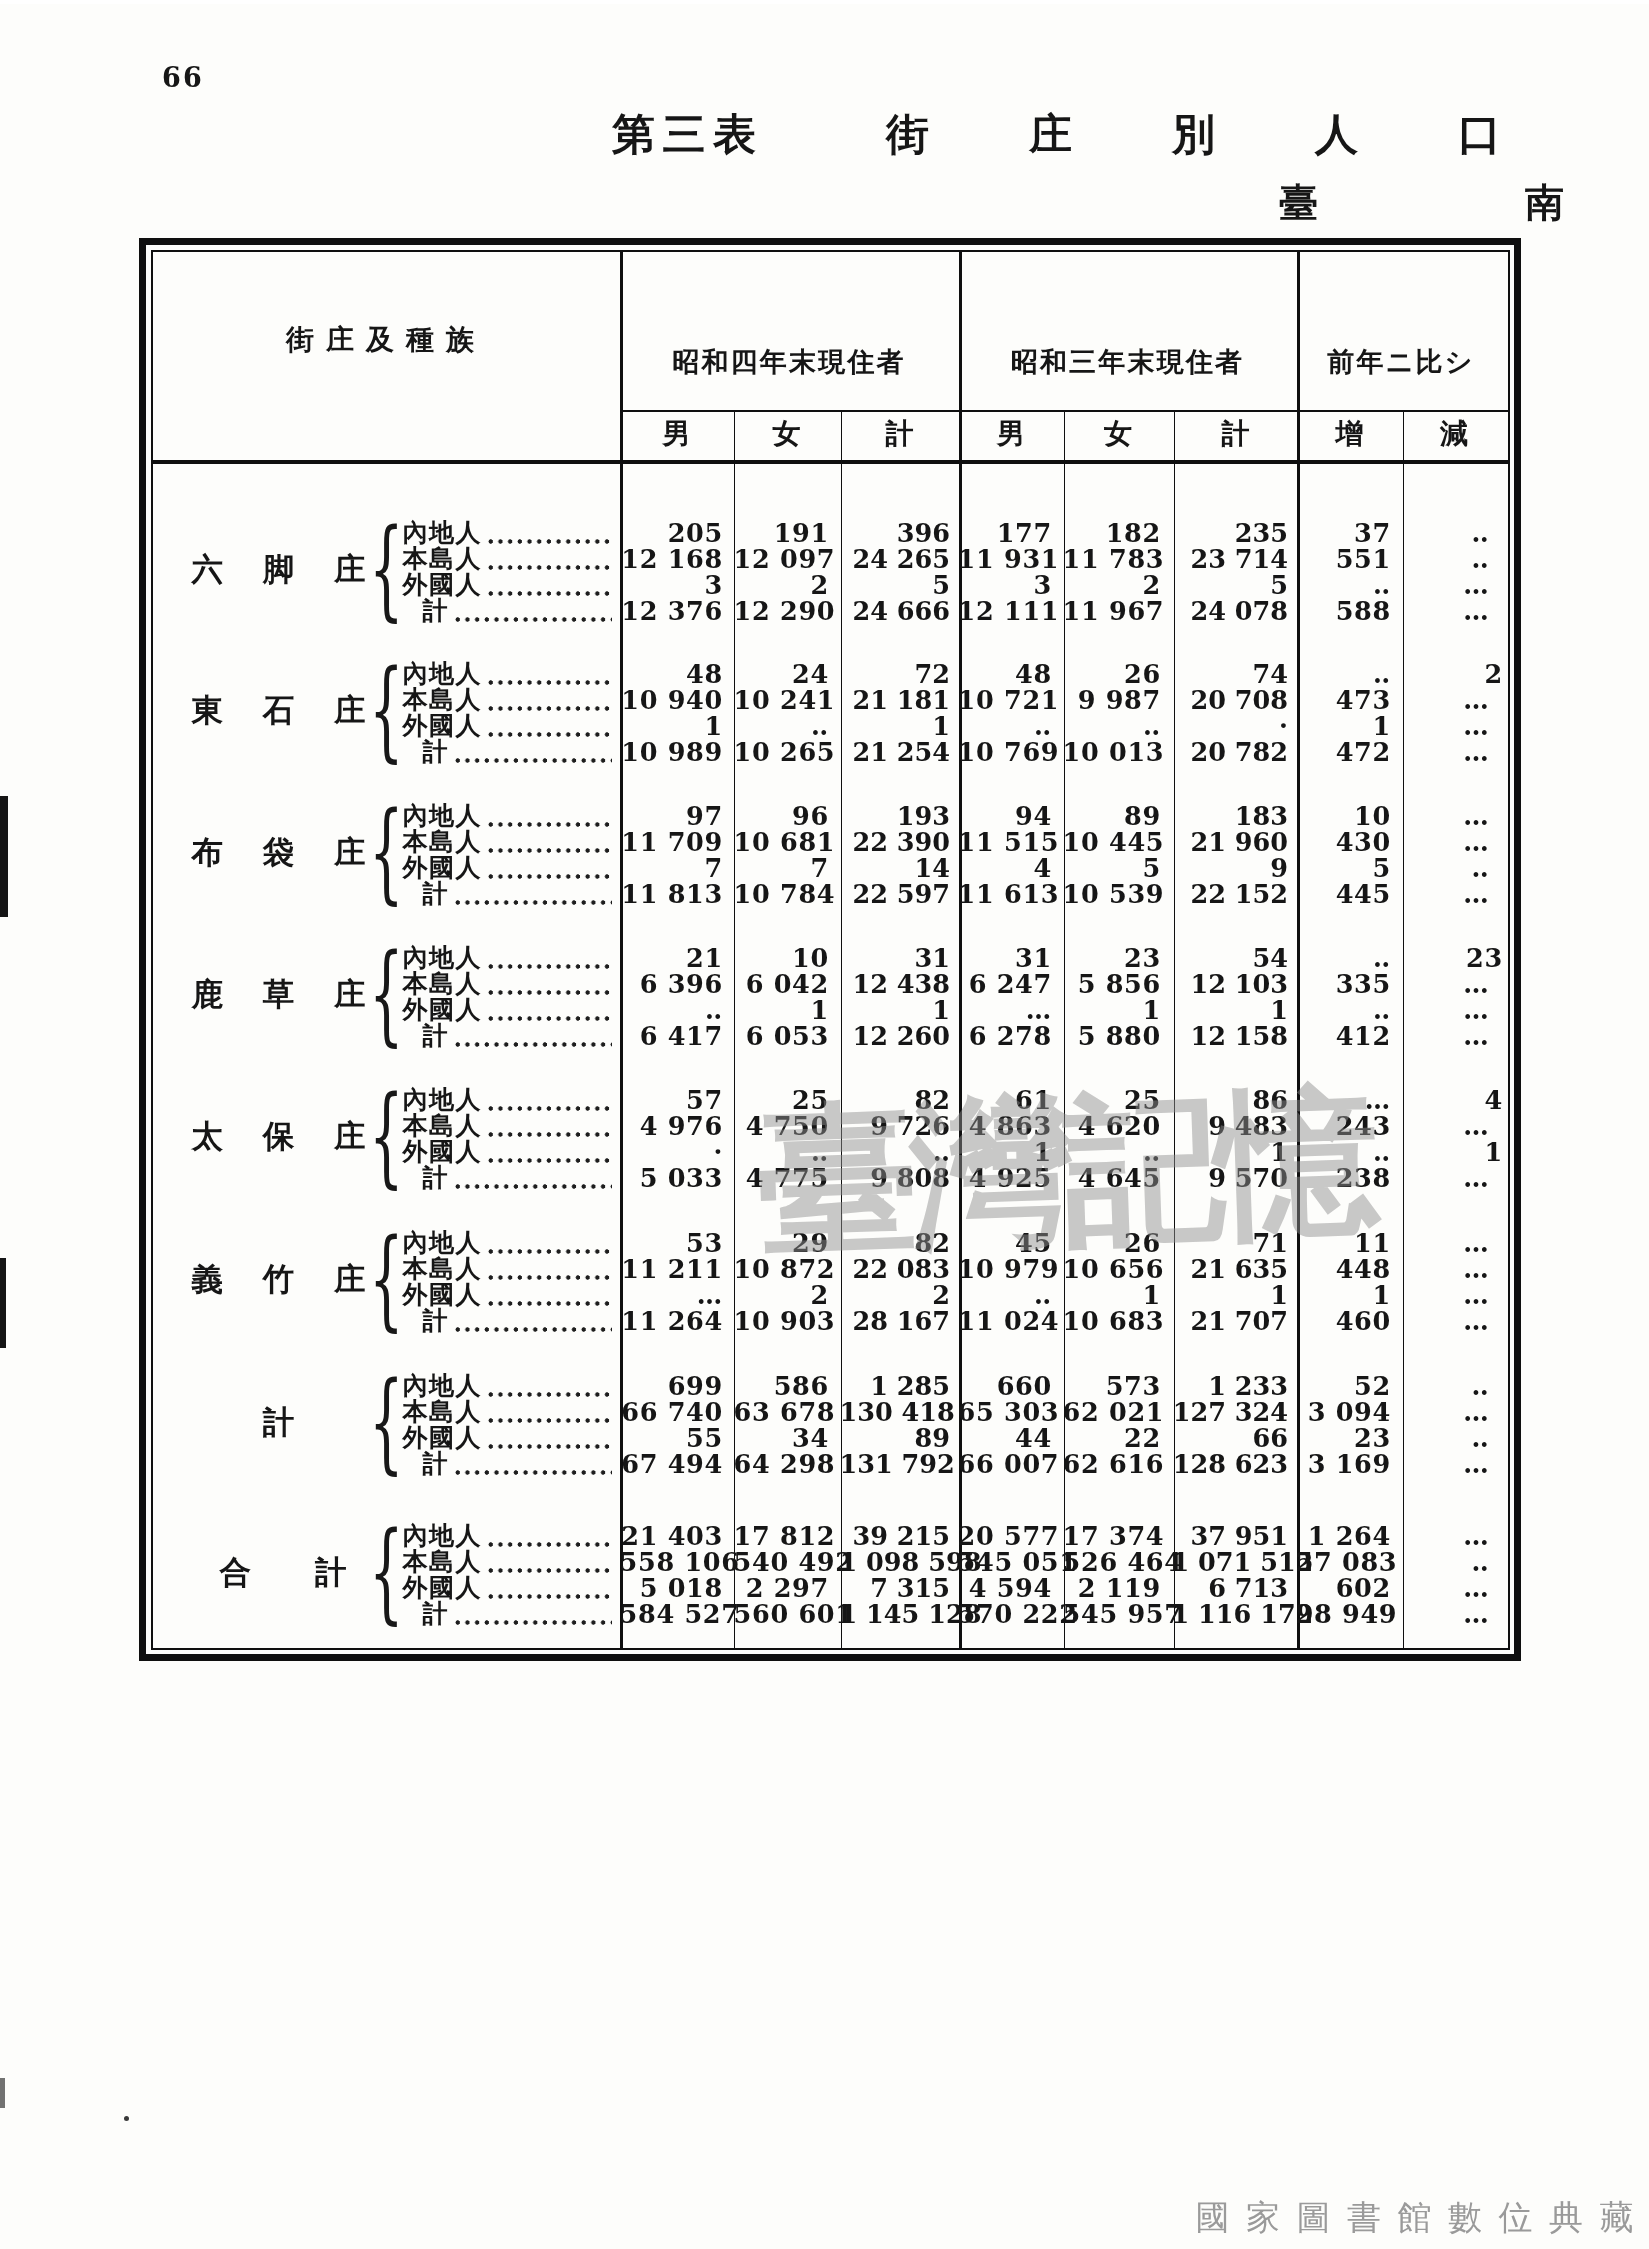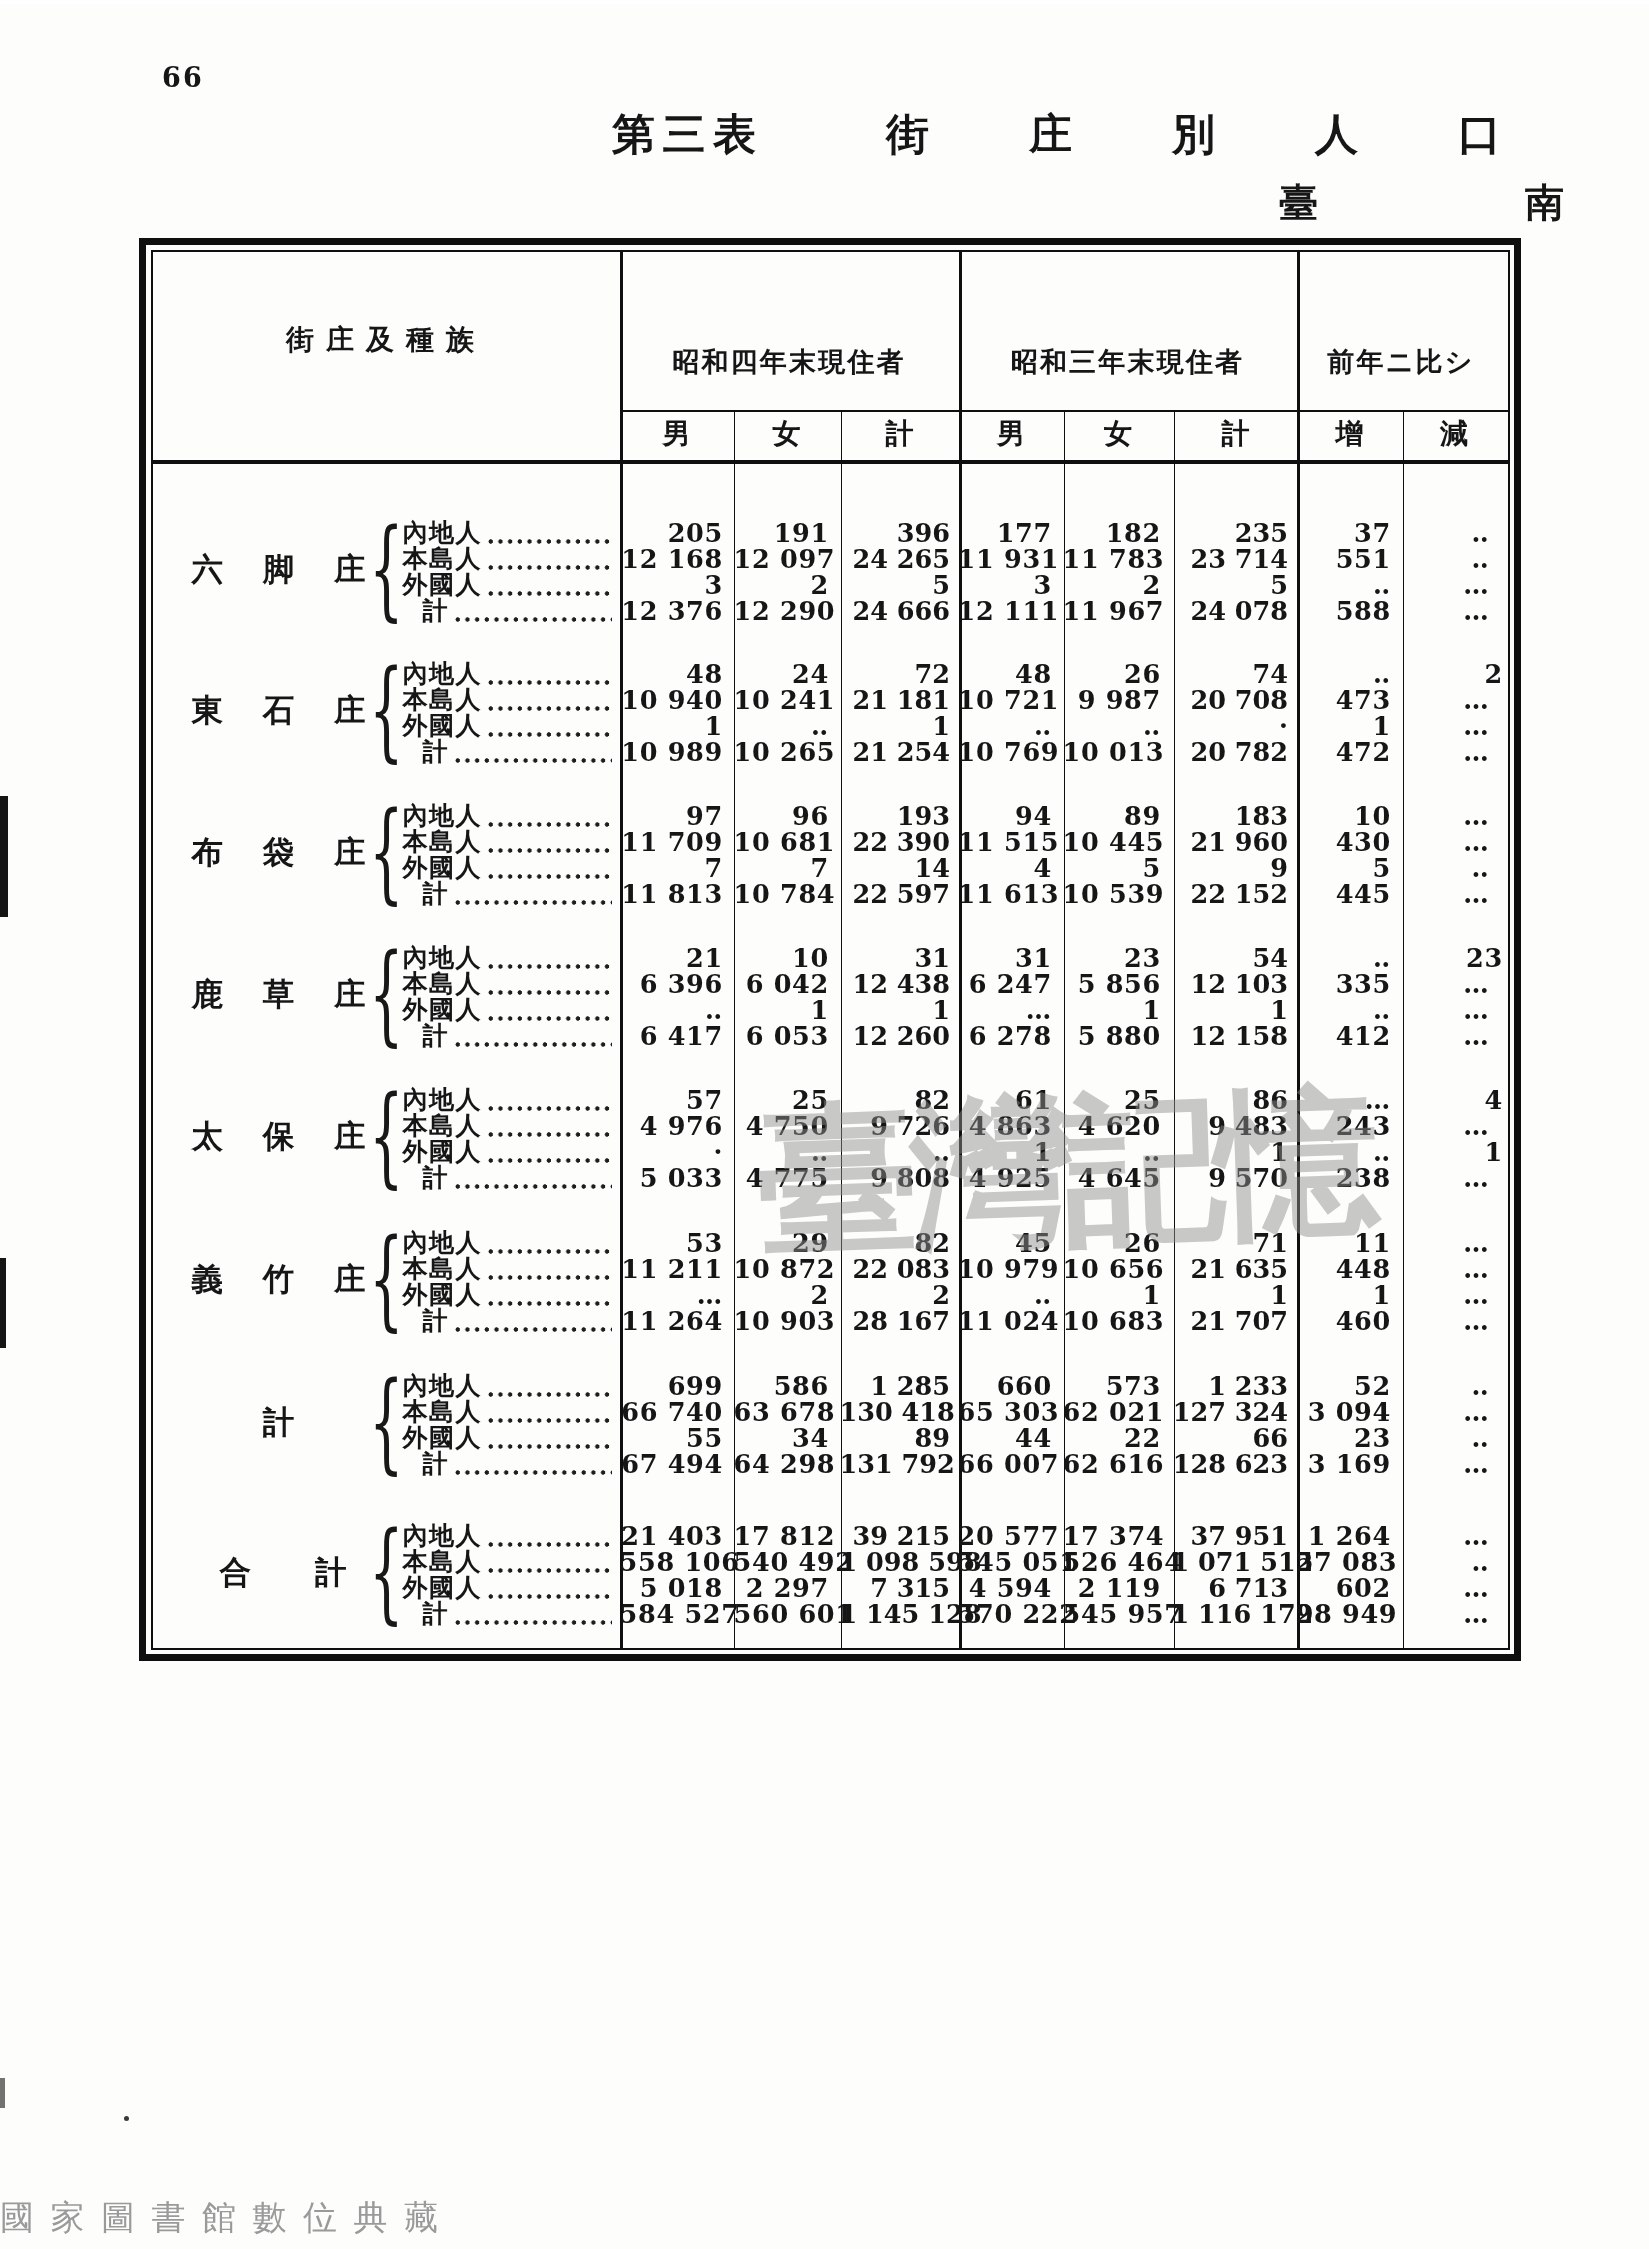--- a/index.html
+++ b/index.html
@@ -9,21 +9,21 @@
 
   
   .pageno{position:absolute;left:162px;top:58px;font-size:27px;font-weight:700;letter-spacing:2.2px;}
   .title{position:absolute;left:612px;top:106px;display:flex;align-items:flex-start;
          font-size:43px;font-weight:700;line-height:1.15;white-space:nowrap;}
   .title-prefix{letter-spacing:7.5px;}
   .title-main{display:flex;margin-left:22.5px;}
   .title-main span{margin-left:100px;}
   .region{position:absolute;left:1279px;top:172px;width:285px;display:flex;justify-content:space-between;
           font-size:39px;font-weight:700;}
-  .footer{position:absolute;left:0;top:2191px;width:1650px;text-align:left;font-size:34px;
+  .footer{position:absolute;left:0;top:2191px;width:1650px;text-align:right;font-size:34px;
           letter-spacing:16.5px;color:#9a9a9a;font-weight:500;}
 
   
   .wm-cjk{position:absolute;left:757px;top:1086px;font-size:161px;font-weight:700;line-height:1;
           color:#8f8f8f;opacity:.48;letter-spacing:-7.5px;white-space:nowrap;z-index:6;transform:rotate(-2deg);}
   .wm-en{position:absolute;left:1059px;top:1224px;font-size:40px;font-style:italic;color:#8a8a8a;
          opacity:.7;letter-spacing:1.5px;z-index:6;}
 
   
   .artifact{position:absolute;background:#151515;}

